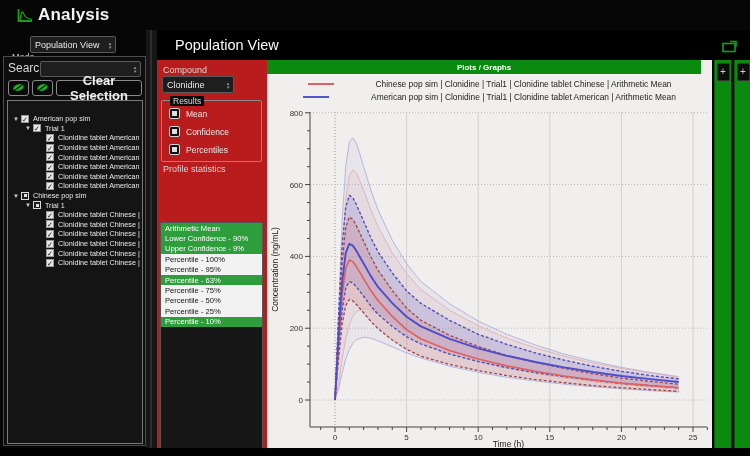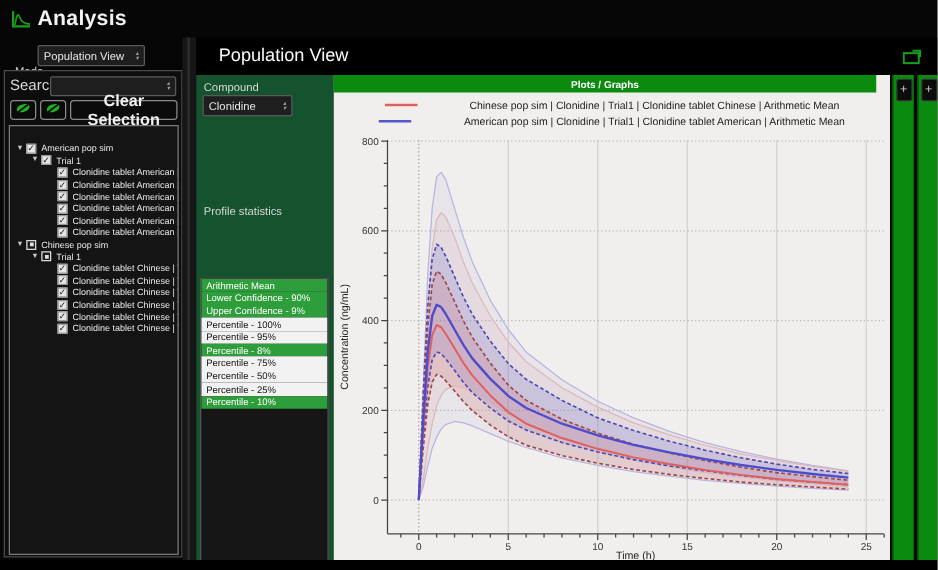--- a/index.html
+++ b/index.html
@@ -2,21 +2,21 @@
 <html><head>
 <meta charset="utf-8">
 <style>
   * { margin:0; padding:0; box-sizing:border-box; }
   html,body { width:750px; height:456px; }
   body { background:#060606; font-family:"Liberation Sans", sans-serif; color:#e8e8e8; position:relative; overflow:hidden; }
 
   .abs { position:absolute; }
 
   
-  .app-header { left:0; top:0; width:642px; height:30px; background:#060606; }
+  .app-header { left:8px; top:0; width:642px; height:30px; background:#060606; }
   .app-title { position:absolute; left:30px; top:5px; font-size:17px; font-weight:bold; color:#f2f2f2; letter-spacing:.2px; }
   .app-icon { position:absolute; left:9px; top:8px; }
 
   
   .mode-row { left:0; top:30px; width:146px; height:26px; }
   .mode-label { position:absolute; left:12px; top:10px; font-size:9px; color:#d8d8d8;margin-top:12px; }
   .combo { background:#1e1e1e; border:1px solid #5a5a5a; border-radius:2px; color:#e8e8e8; font-size:9px; display:flex; align-items:center; padding:0 4px; justify-content:space-between; }
   .spin { display:flex; flex-direction:column; line-height:4px; font-size:5px; color:#9a9a9a; margin-left:3px; }
   .mode-combo { position:absolute; left:30px; top:6px; width:86px; height:17px; }
 
@@ -37,21 +37,21 @@
   
   .splitter { left:146px; top:30px; width:11px; height:418px; background:#161616; }
   .splitter::after { content:""; position:absolute; left:4px; top:0; width:2px; height:100%; background:#2e2e2e; }
 
   
   .mid-header { left:157px; top:30px; width:593px; height:30px; background:#000; }
   .mid-title { position:absolute; left:18px; top:7px; font-size:14.5px; font-weight:500; color:#fafafa; }
   .open-icon { position:absolute; left:565px; top:9px; }
 
   
-  .mid-panel { left:157px; top:60px; width:110px; height:388px; background:#14532d; }
+  .mid-panel { left:157px; top:60px; width:110px; height:388px; background:#b91c1c; }
   .mid-label { position:absolute; font-size:9px; color:#d8d8d8; }
   .compound-combo { position:absolute; left:5px; top:16px; width:72px; height:17px; }
   .results-box { position:absolute; left:4px; top:40px; width:101px; height:62px; border:1px solid #8a8a8a; border-radius:2px; }
   .results-legend { position:absolute; left:8px; top:-5px; background:#0b0b0b; padding:0 3px; font-size:8.5px; color:#d8d8d8; }
   .res-row { position:absolute; left:7px; display:flex; align-items:center; }
   .res-cb { width:11px; height:11px; border:1.5px solid #d5d5d5; border-radius:2px; background:#111; position:relative; margin-right:6px; }
   .res-cb::after { content:""; position:absolute; left:2px; top:2px; width:5px; height:5px; background:#dedede; }
   .res-label { font-size:8.5px; color:#e8e8e8; }
   .stats-box { position:absolute; left:3px; top:114px; width:103px; height:270px; background:#161616; border:1px solid #555; overflow:hidden;margin-top:48px; }
   .stat-row { height:10.4px; font-size:7.6px; display:flex; align-items:center; padding-left:4px; cursor:pointer; }
@@ -210,28 +210,45 @@
 
 <div class="abs mid-panel">
   <span class="mid-label" style="left:6px; top:5px;">Compound</span>
   <div class="combo compound-combo">
     <span>Clonidine</span>
     <span class="spin">
         <i>▴</i>
         <i>▾</i>
       </span>
   </div>
+  <div class="results-box">
+    <span class="results-legend">Results</span>
+    <div id="results-rows">
+        <div class="res-row" style="top: 7px;">
+          <span class="res-cb"></span>
+          <span class="res-label">Mean</span>
+        </div>
+        <div class="res-row" style="top: 25px;">
+          <span class="res-cb"></span>
+          <span class="res-label">Confidence</span>
+        </div>
+        <div class="res-row" style="top: 43px;">
+          <span class="res-cb"></span>
+          <span class="res-label">Percentiles</span>
+        </div>
+      </div>
+  </div>
   <span class="mid-label" style="left:6px; top:104px;">Profile statistics</span>
   <div class="stats-box" id="stats">
       <div class="stat-row sel">Arithmetic Mean</div>
       <div class="stat-row sel">Lower Confidence - 90%</div>
       <div class="stat-row sel">Upper Confidence - 9%</div>
       <div class="stat-row unsel">Percentile - 100%</div>
       <div class="stat-row unsel">Percentile - 95%</div>
-      <div class="stat-row sel">Percentile - 8%</div>
+      <div class="stat-row sel">Percentile - 63%</div>
       <div class="stat-row unsel">Percentile - 75%</div>
       <div class="stat-row unsel">Percentile - 50%</div>
       <div class="stat-row unsel">Percentile - 25%</div>
       <div class="stat-row sel">Percentile - 10%</div>
     </div>
 </div>
 
 <div class="abs plot-panel">
   <div class="plot-titlebar">Plots / Graphs</div>
   <div class="legend-wrap" id="legend">

